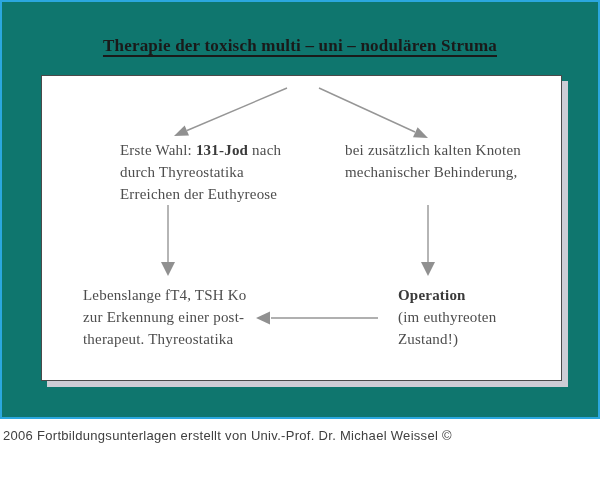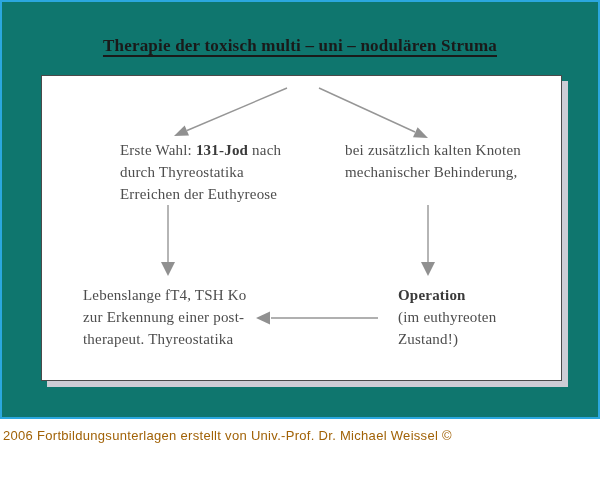--- a/index.html
+++ b/index.html
@@ -46,21 +46,21 @@
     color: #4D4D4D; letter-spacing: 0.2px;
     white-space: nowrap;
   }
   .node .b { font-weight: bold; color: #3A3A3A; }
   .node-tl { left: 41px; top: 63px; margin-left: 37px; }
   .node-tr { left: 303px; top: 63px; }
   .node-bl { left: 41px; top: 208px; }
   .node-br { left: 356px; top: 208px; }
   .footer {
     position: absolute; left: 3px; top: 428px;
-    font-size: 13px; color: #a16207; letter-spacing: 0.3px;
+    font-size: 13px; color: #404040; letter-spacing: 0.3px;
   }
 </style>
 </head>
 <body>
 
 <div class="slide">
 
   <div class="slide-title">
     <span>Therapie der toxisch multi – uni – nodulären Struma</span>
   </div>

